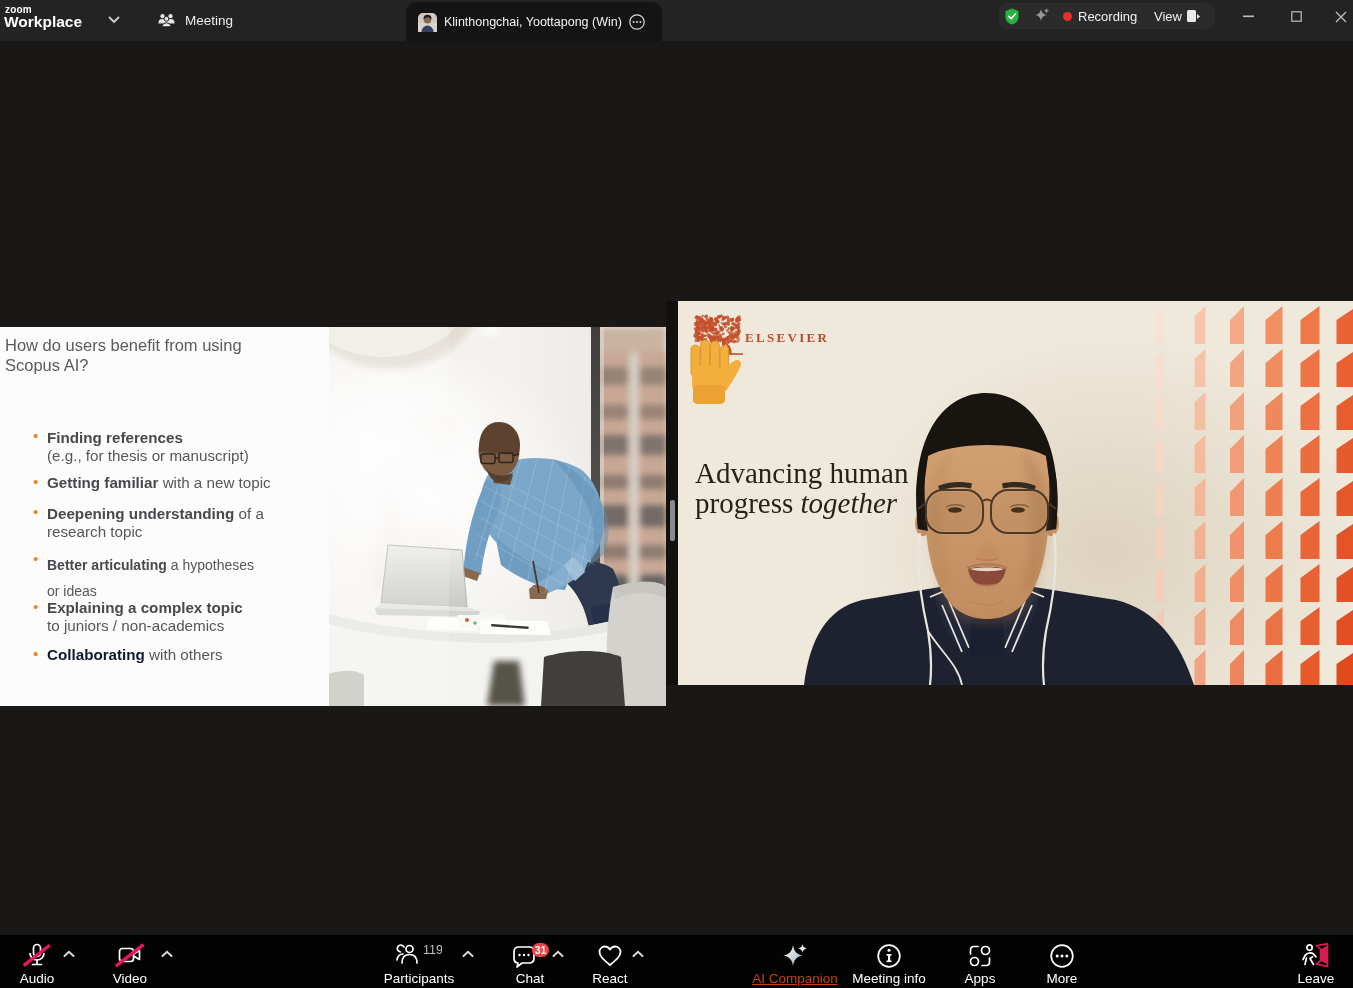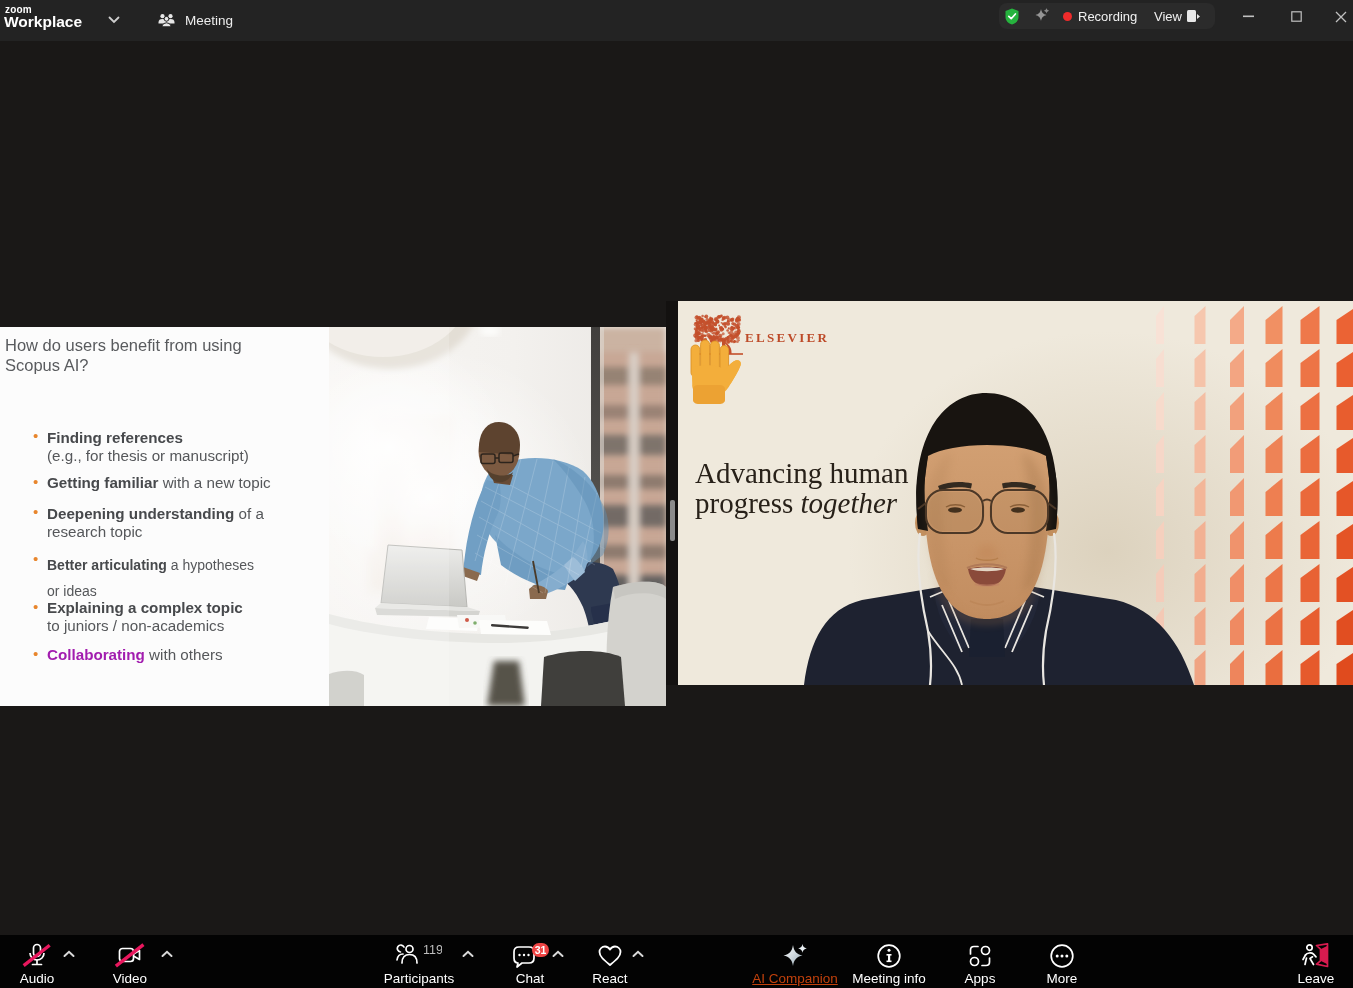--- a/index.html
+++ b/index.html
@@ -27,20 +27,36 @@
       <circle cx="4.5" cy="3.2" r="2.1"></circle>
           <circle cx="12.5" cy="3.2" r="2.1"></circle>
       <path d="M0.5 9.5 a4 3.4 0 0 1 8 0 v1 h-8 z"></path>
           <path d="M8.5 9.5 a4 3.4 0 0 1 8 0 v1 h-8 z"></path>
       <circle cx="8.5" cy="5.8" r="2.4" stroke="#232323" stroke-width="1"></circle>
       <path d="M4.2 12.8 a4.4 3.8 0 0 1 8.6 0 v1 h-8.6 z" stroke="#232323" stroke-width="1"></path>
       </g>
     </svg>
     <div class="abs" style="left:185px;top:13px;font-size:13.5px;color:#ececec;">Meeting</div>
 
+    <div class="abs" style="left:406px;top:2px;width:256px;height:39px;background:#141414;border-radius:10px 10px 0 0;">
+      <svg class="abs" style="left:12px;top:11px;" width="19" height="19" viewBox="0 0 19 19">
+        <rect width="19" height="19" rx="5" fill="#cfc9c2"></rect>
+        <rect y="10" width="19" height="9" fill="#d8d4cd"></rect>
+        <circle cx="9.5" cy="7" r="3.6" fill="#8a6950"></circle>
+        <path d="M5.5 5.8 a4 4 0 0 1 8 0 l-.5 1.2 a3.6 3.6 0 0 0 -7 0 z" fill="#1d1a17"></path>
+        <path d="M3.5 19 a6 6.5 0 0 1 12 0 z" fill="#32405e"></path>
+      </svg>
+      <div class="abs" style="left:38px;top:13px;font-size:12.5px;color:#f2f2f2;white-space:nowrap;">Klinthongchai, Yoottapong (Win)</div>
+      <svg class="abs" style="left:223px;top:12px;" width="16" height="16" viewBox="0 0 16 16">
+        <circle cx="8" cy="8" r="7.2" fill="none" stroke="#dcdcdc" stroke-width="1.2"></circle>
+        <circle cx="4.6" cy="8" r="1" fill="#dcdcdc"></circle>
+          <circle cx="8" cy="8" r="1" fill="#dcdcdc"></circle>
+          <circle cx="11.4" cy="8" r="1" fill="#dcdcdc"></circle>
+      </svg>
+    </div>
 
     <div class="abs" style="left:999px;top:3px;width:216px;height:26px;background:#2b2b2b;border-radius:8px;"></div>
     <svg class="abs" style="left:1004px;top:8px;" width="16" height="17" viewBox="0 0 16 17">
       <path d="M8 0.5 L14.5 3 V9 C14.5 13 11.5 15.5 8 16.5 C4.5 15.5 1.5 13 1.5 9 V3 Z" fill="#26b33e"></path>
       <path d="M4.8 8.3 L7.2 10.7 L11.4 6" fill="none" stroke="#fff" stroke-width="1.7" stroke-linecap="round" stroke-linejoin="round"></path>
     </svg>
     <svg class="abs" style="left:1033px;top:7px;" width="18" height="18" viewBox="0 0 18 18">
       <path d="M8 2 C8.8 5.5 10 7 13.5 8 C10 9 8.8 10.5 8 14 C7.2 10.5 6 9 2.5 8 C6 7 7.2 5.5 8 2 Z" fill="#969696"></path>
       <path d="M13.5 1 C13.9 2.6 14.5 3.3 16.2 3.8 C14.5 4.3 13.9 5 13.5 6.6 C13.1 5 12.5 4.3 10.8 3.8 C12.5 3.3 13.1 2.6 13.5 1 Z" fill="#8a8a8a"></path>
     </svg>
@@ -70,21 +86,21 @@
         <div class="abs" style="left:47px;top:101.6px;font-size:15.2px;color:#55575a;line-height:18.2px;"><span style="font-weight:bold;color:#47494c;">Finding references</span><br>(e.g., for thesis or manuscript)</div>
       <div class="abs" style="left:33px;top:145.8px;color:#e8862d;font-size:15px;">•</div>
         <div class="abs" style="left:47px;top:147.3px;font-size:15.2px;color:#55575a;line-height:18.2px;"><span style="font-weight:bold;color:#47494c;">Getting familiar</span> with a new topic</div>
       <div class="abs" style="left:33px;top:176.3px;color:#e8862d;font-size:15px;">•</div>
         <div class="abs" style="left:47px;top:177.8px;font-size:15.2px;color:#55575a;line-height:18.2px;"><span style="font-weight:bold;color:#47494c;">Deepening understanding</span> of a<br>research topic</div>
       <div class="abs" style="left:33px;top:223.3px;color:#e8862d;font-size:15px;">•</div>
         <div class="abs" style="left:47px;top:224.8px;font-size:14px;color:#55575a;line-height:26px;"><span style="font-weight:bold;color:#47494c;">Better articulating</span> a hypotheses<br>or ideas</div>
       <div class="abs" style="left:33px;top:270.5px;color:#e8862d;font-size:15px;">•</div>
         <div class="abs" style="left:47px;top:272.0px;font-size:15.2px;color:#55575a;line-height:18.2px;"><span style="font-weight:bold;color:#47494c;">Explaining a complex topic</span><br>to juniors / non-academics</div>
       <div class="abs" style="left:33px;top:317.8px;color:#e8862d;font-size:15px;">•</div>
-        <div class="abs" style="left:47px;top:319.3px;font-size:15.2px;color:#55575a;line-height:18.2px;"><span style="font-weight:bold;color:#a21caf;">Collaborating</span> with others</div>
+        <div class="abs" style="left:47px;top:319.3px;font-size:15.2px;color:#55575a;line-height:18.2px;"><span style="font-weight:bold;color:#0f172a;">Collaborating</span> with others</div>
 
       <svg class="abs" style="left:329px;top:0;" width="337" height="379" viewBox="0 0 337 379">
   <defs>
     <linearGradient id="pbg" x1="0" y1="0" x2="1" y2="0">
       <stop offset="0" stop-color="#f7f5f2"></stop>
               <stop offset="0.55" stop-color="#f3f1ee"></stop>
               <stop offset="1" stop-color="#e9e6e2"></stop>
     </linearGradient>
     <filter id="blur3">
               <feGaussianBlur stdDeviation="3"></feGaussianBlur>

